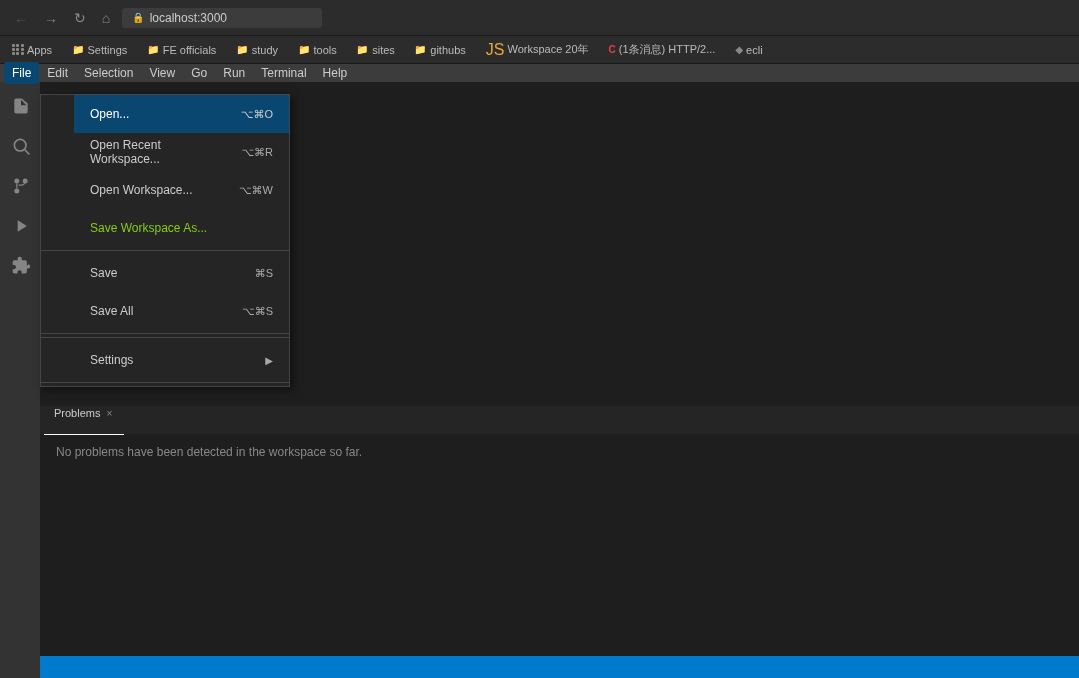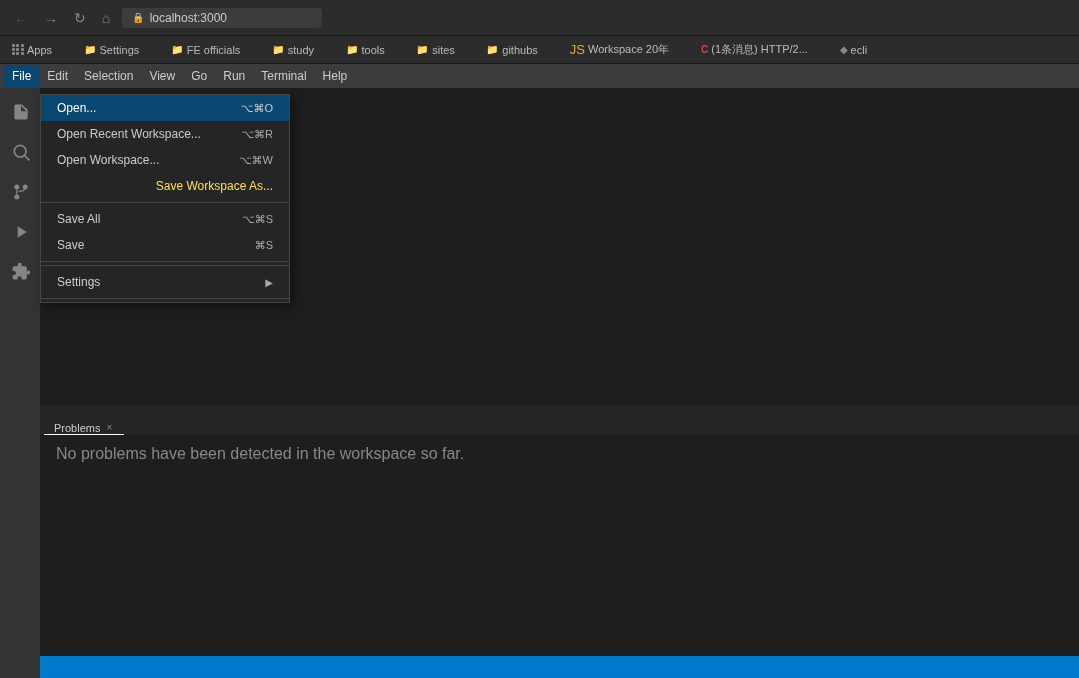--- a/index.html
+++ b/index.html
@@ -44,21 +44,21 @@
     }
     .lock-icon { color: #aaa; font-size: 10px; }
 
     
     .bookmarks-bar {
       background: #2c2c2c;
       height: 28px;
       display: flex;
       align-items: center;
       padding: 0 6px;
-      gap: 20px;
+      gap: 8px;
       border-bottom: 1px solid #1a1a1a;
       font-size: 11px;
       color: #bbb;
       overflow: hidden;
     }
     .bookmark-item {
       display: flex;
       align-items: center;
       gap: 3px;
       padding: 2px 6px;
@@ -85,21 +85,21 @@
     .vscode-container {
       display: flex;
       flex-direction: column;
       height: calc(678px - 36px - 28px);
       position: relative;
     }
 
     
     .menu-bar {
       background: #3c3c3c;
-      height: 24px;
+      height: 18px;
       display: flex;
       align-items: center;
       padding: 0 4px;
       font-size: 12px;
       color: #ccc;
       flex-shrink: 0;
     }
     .menu-item {
       padding: 4px 8px;
       cursor: pointer;
@@ -120,24 +120,25 @@
       box-shadow: 3px 3px 8px rgba(0,0,0,0.5);
     }
     .dropdown-item {
       display: flex;
       align-items: center;
       justify-content: space-between;
       padding: 5px 16px;
       cursor: pointer;
       color: #ccc;
       font-size: 12px;
-      height: 26px;
+      height: 38px;
+      margin-left: 33px;
     }
     .dropdown-item.highlighted { background: #094771; color: #fff; }
-    .dropdown-item.disabled { color: #fde047; cursor: default; text-align: right; }
+    .dropdown-item.disabled { color: #84cc16; cursor: default; }
     .dropdown-separator {
       height: 1px;
       background: #454545;
       margin: 3px 0;
     }
     .dropdown-item-label { flex: 1; }
     .dropdown-item-shortcut {
       color: #aaa;
       font-size: 11px;
       margin-left: 20px;
@@ -194,39 +195,39 @@
     .panel-tabs {
       display: flex;
       background: #252526;
       border-bottom: 1px solid #1e1e1e;
       height: 28px;
       align-items: center;
       padding: 0 4px;
     }
     .panel-tab {
       display: flex;
-      align-items: flex-end;
+      align-items: flex-start;
       gap: 4px;
       padding: 0 10px;
       height: 28px;
       font-size: 11px;
       color: #ccc;
       cursor: pointer;
       border-bottom: 1px solid #fff;
     }
     .panel-tab-close {
       font-size: 10px;
       color: #888;
       cursor: pointer;
       padding: 1px 2px;
     }
     .panel-content {
       flex: 1;
       padding: 10px 16px;
-      font-size: 16px;
+      font-size: 12px;
       color: #888;
     }
 
     
     .status-bar {
       height: 22px;
       background: #007acc;
       display: flex;
       align-items: center;
       padding: 0 8px;
@@ -282,21 +283,21 @@
   </div>
   <div class="bookmark-item">
     <span class="bm-folder-icon">📁</span>
     <span>sites</span>
   </div>
   <div class="bookmark-item">
     <span class="bm-folder-icon">📁</span>
     <span>githubs</span>
   </div>
   <div class="bookmark-item">
-    <span style="font-size:13px;color:#e8a838;">JS</span>
+    <span style="font-size:16px;color:#e8a838;">JS</span>
     <span>Workspace 20年</span>
   </div>
   <div class="bookmark-item">
     <span style="font-size:10px;color:#e04040;font-weight:bold;">C</span>
     <span>(1条消息) HTTP/2...</span>
   </div>
   <div class="bookmark-item">
     <span style="font-size:10px;color:#888;">◆</span>
     <span>ecli</span>
   </div>
@@ -331,27 +332,27 @@
       <span class="dropdown-item-label">Open Workspace...</span>
       <span class="dropdown-item-shortcut">⌥⌘W</span>
     </div>
 
     <div class="dropdown-item disabled">
       <span class="dropdown-item-label">Save Workspace As...</span>
     </div>
     <div class="dropdown-separator"></div>
 
     <div class="dropdown-item">
+      <span class="dropdown-item-label">Save</span>
+      <span class="dropdown-item-shortcut">⌘S</span>
+    </div>
+
+    <div class="dropdown-item">
       <span class="dropdown-item-label">Save All</span>
       <span class="dropdown-item-shortcut">⌥⌘S</span>
-    </div>
-
-    <div class="dropdown-item">
-      <span class="dropdown-item-label">Save</span>
-      <span class="dropdown-item-shortcut">⌘S</span>
     </div>
     <div class="dropdown-separator"></div>
 
     <div class="dropdown-separator"></div>
 
     <div class="dropdown-item">
       <span class="dropdown-item-label">Settings</span>
       <span class="dropdown-item-arrow">▶</span>
     </div>
     <div class="dropdown-separator"></div>

